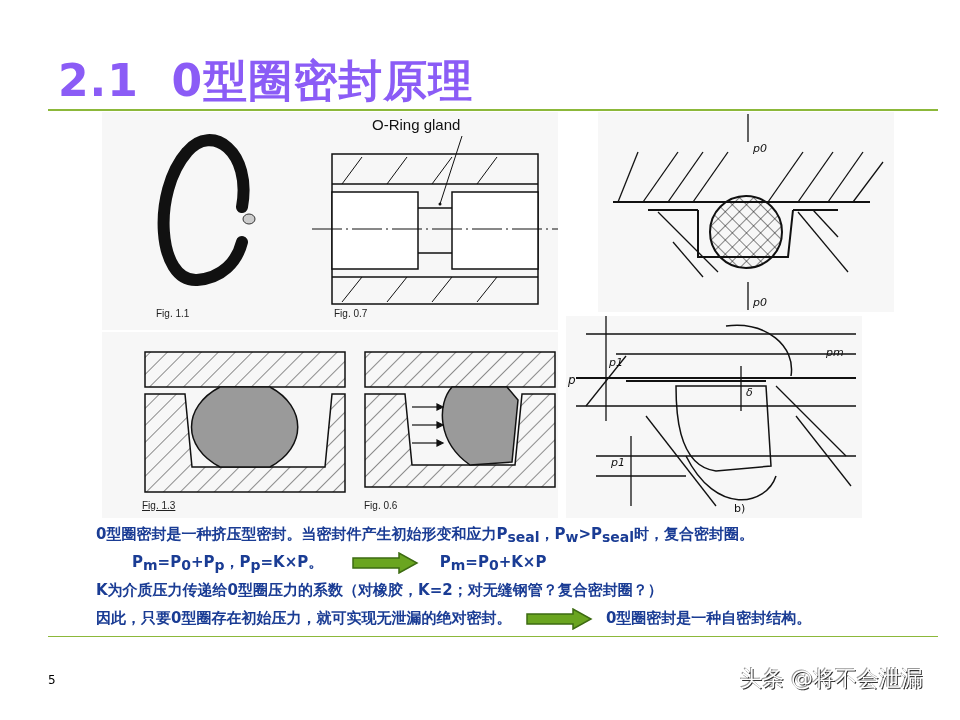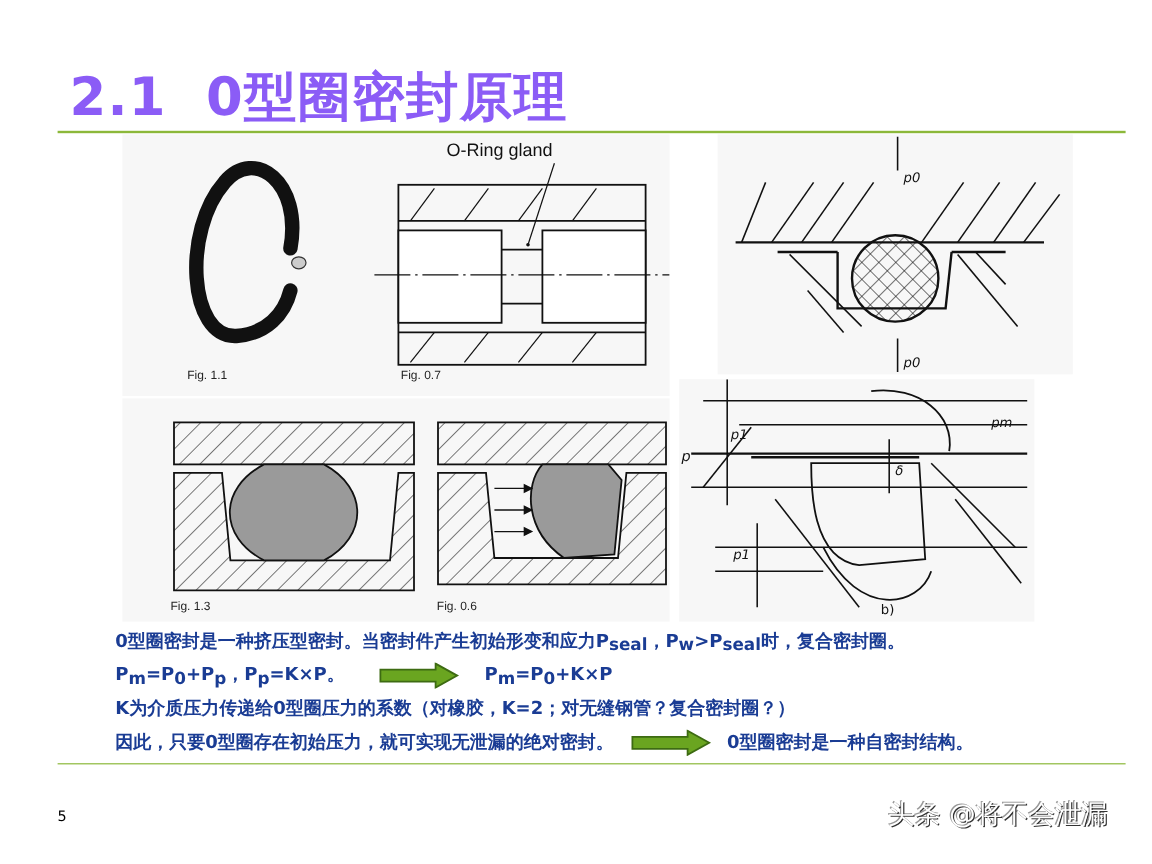--- a/index.html
+++ b/index.html
@@ -80,21 +80,21 @@
     <path d="M350 55 L 405 55 L 416 68 L 410 130 L 368 133 C 335 110, 335 72, 350 55 Z" fill="#9a9a9a" stroke="#111" stroke-width="1.5"></path>
     <g stroke="#111" stroke-width="1.2" fill="#111">
       <line x1="310" y1="75" x2="335" y2="75"></line>
         <polygon points="335,72 341,75 335,78"></polygon>
       <line x1="310" y1="93" x2="335" y2="93"></line>
         <polygon points="335,90 341,93 335,96"></polygon>
       <line x1="310" y1="111" x2="335" y2="111"></line>
         <polygon points="335,108 341,111 335,114"></polygon>
     </g>
   </svg>
-  <div class="fig-label" style="left:40px;top:168px;">Fig. 1.3</div>
+  <div class="fig-label" style="left:40px;top:168px;text-decoration:underline;">Fig. 1.3</div>
   <div class="fig-label" style="left:262px;top:168px;">Fig. 0.6</div>
 </div>
 
 <div class="fig-panel" style="left:598px;top:112px;width:296px;height:200px;">
   <svg width="296" height="200">
     <defs>
       <pattern id="cross" width="10" height="10" patternUnits="userSpaceOnUse" patternTransform="rotate(45)">
         <line x1="0" y1="0" x2="0" y2="10" stroke="#111" stroke-width="1"></line>
         <line x1="0" y1="0" x2="10" y2="0" stroke="#111" stroke-width="1"></line>
       </pattern>
@@ -152,21 +152,21 @@
     <text x="180" y="80" font-size="11" font-style="italic" fill="#111">δ</text>
     <text x="45" y="150" font-size="11" font-style="italic" fill="#111">p1</text>
     <text x="168" y="196" font-size="11" fill="#111">b)</text>
   </svg>
 </div>
 
 <div class="text-block">
   <div class="line" style="top:0;">
     <span>0型圈密封是一种挤压型密封。当密封件产生初始形变和应力P</span><sub>seal</sub><span>，P</span><sub>w</sub><span>&gt;P</span><sub>seal</sub><span>时，复合密封圈。</span>
   </div>
-  <div class="line" style="top:28px;">
+  <div class="line" style="top:28px;margin-left:36px;">
     <span><span>P</span><sub>m</sub><span>=P</span><sub>0</sub><span>+P</span><sub>p</sub><span>，P</span><sub>p</sub><span>=K×P。</span></span>
     <svg class="arrow" width="70" height="22" style="margin:0 14px 0 22px;">
       <polygon points="2,6 48,6 48,1 66,11 48,21 48,16 2,16" fill="#6aa520" stroke="#3d6b12" stroke-width="1.5"></polygon>
     </svg>
     <span><span>P</span><sub>m</sub><span>=P</span><sub>0</sub><span>+K×P</span></span>
   </div>
   <div class="line" style="top:56px;">K为介质压力传递给0型圈压力的系数（对橡胶，K=2；对无缝钢管？复合密封圈？）</div>
   <div class="line" style="top:84px;">
     <span>因此，只要0型圈存在初始压力，就可实现无泄漏的绝对密封。</span>
     <svg class="arrow" width="70" height="22" style="margin:0 6px 0 8px;">

